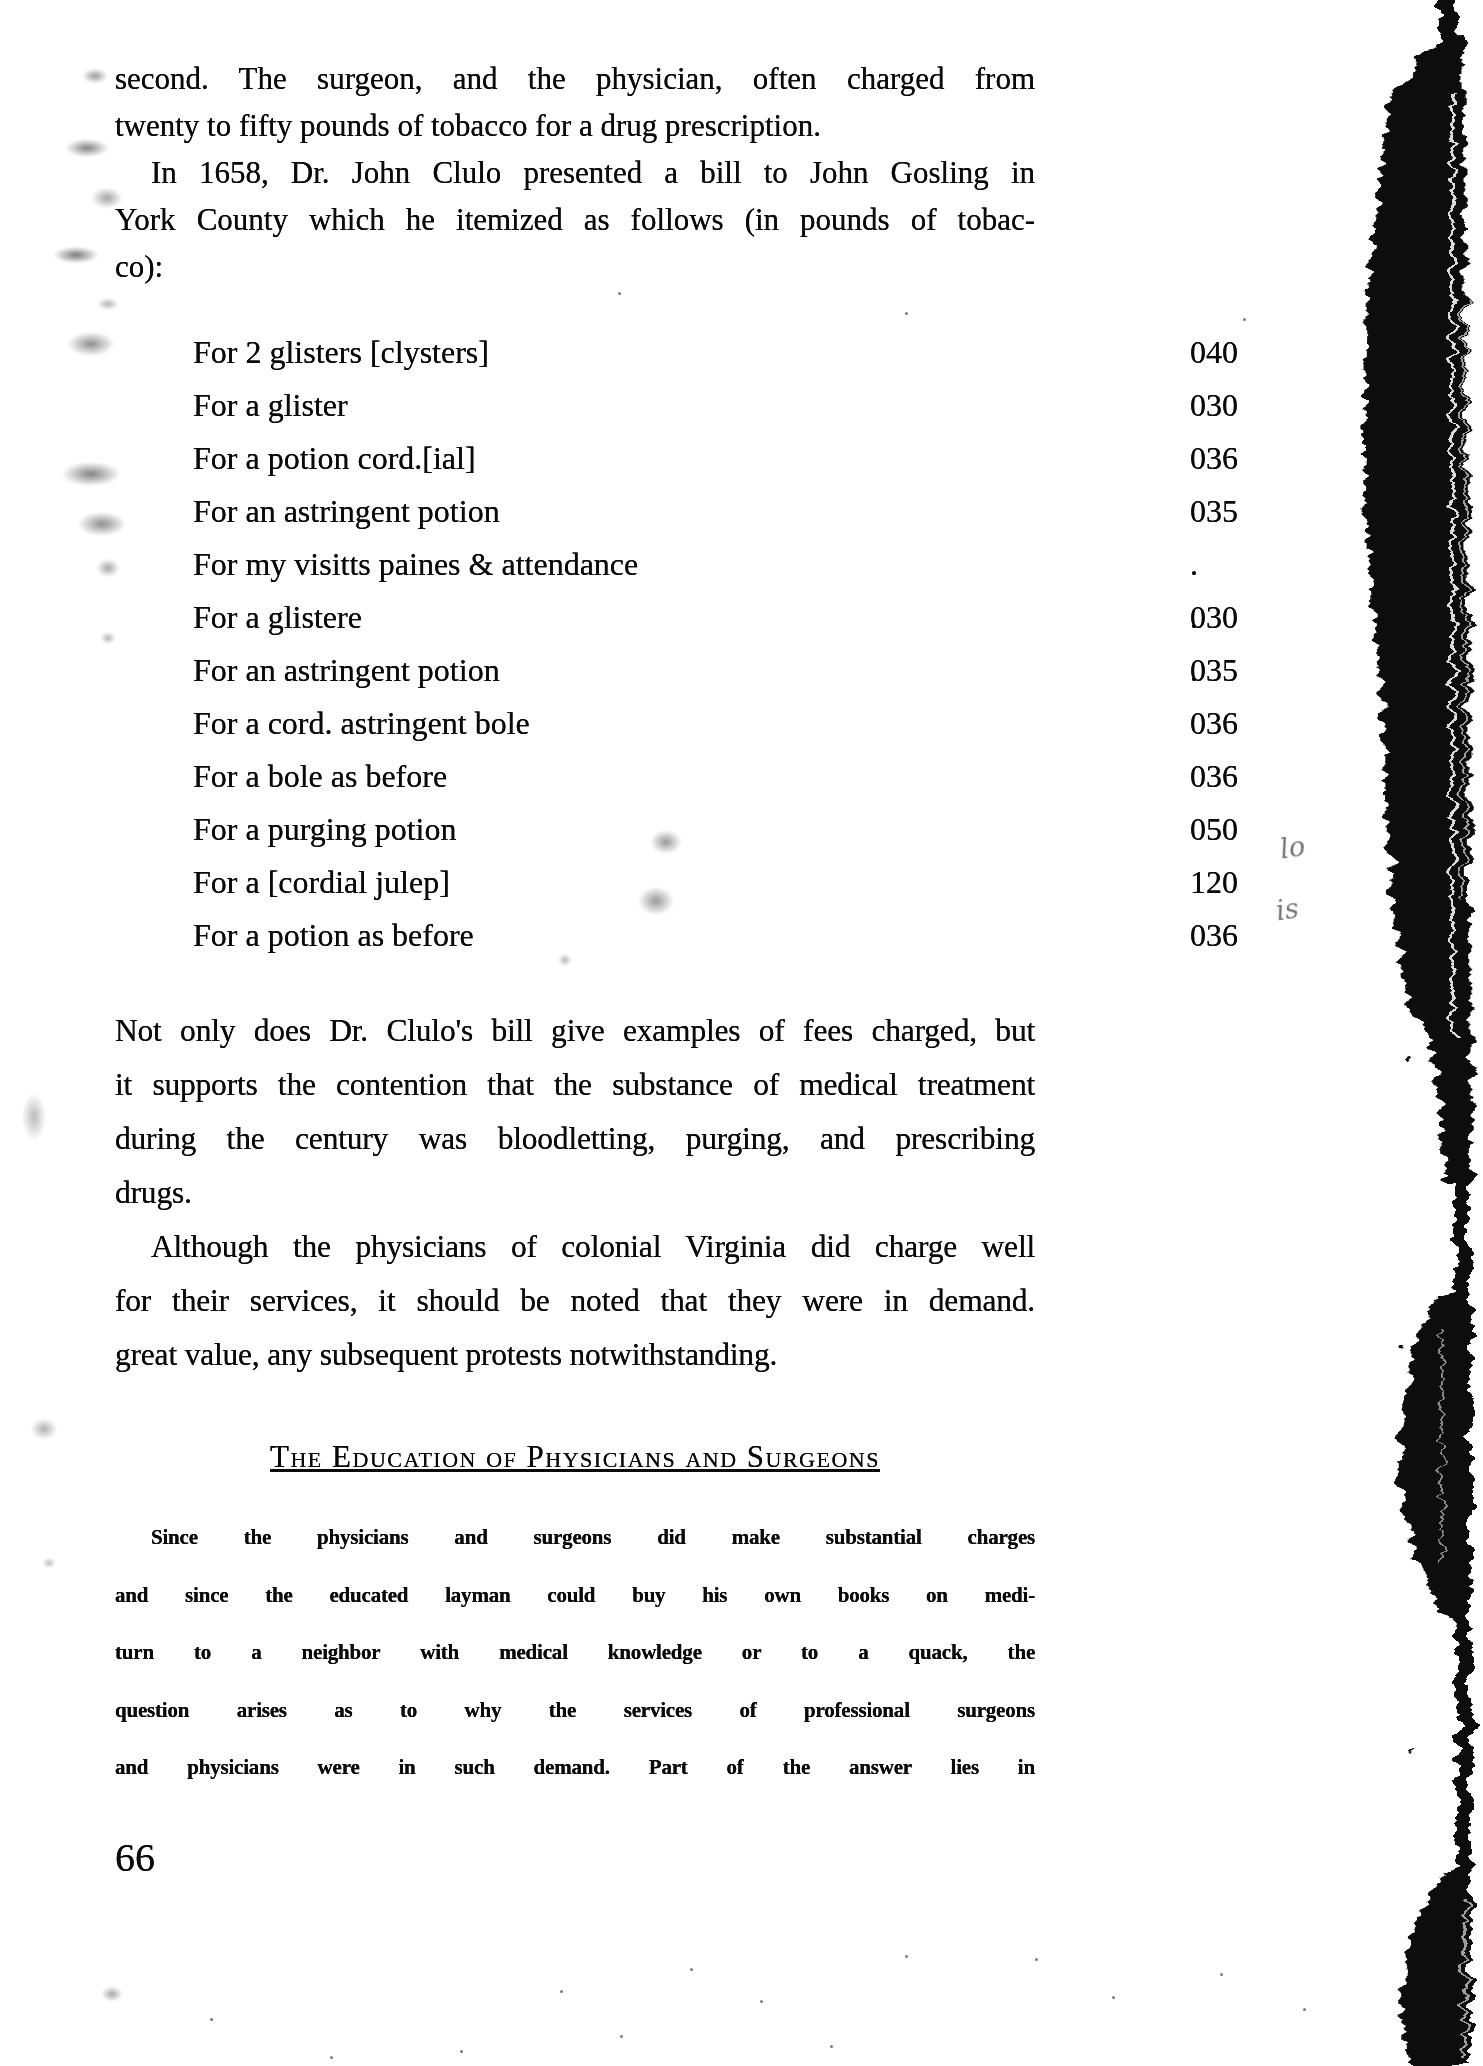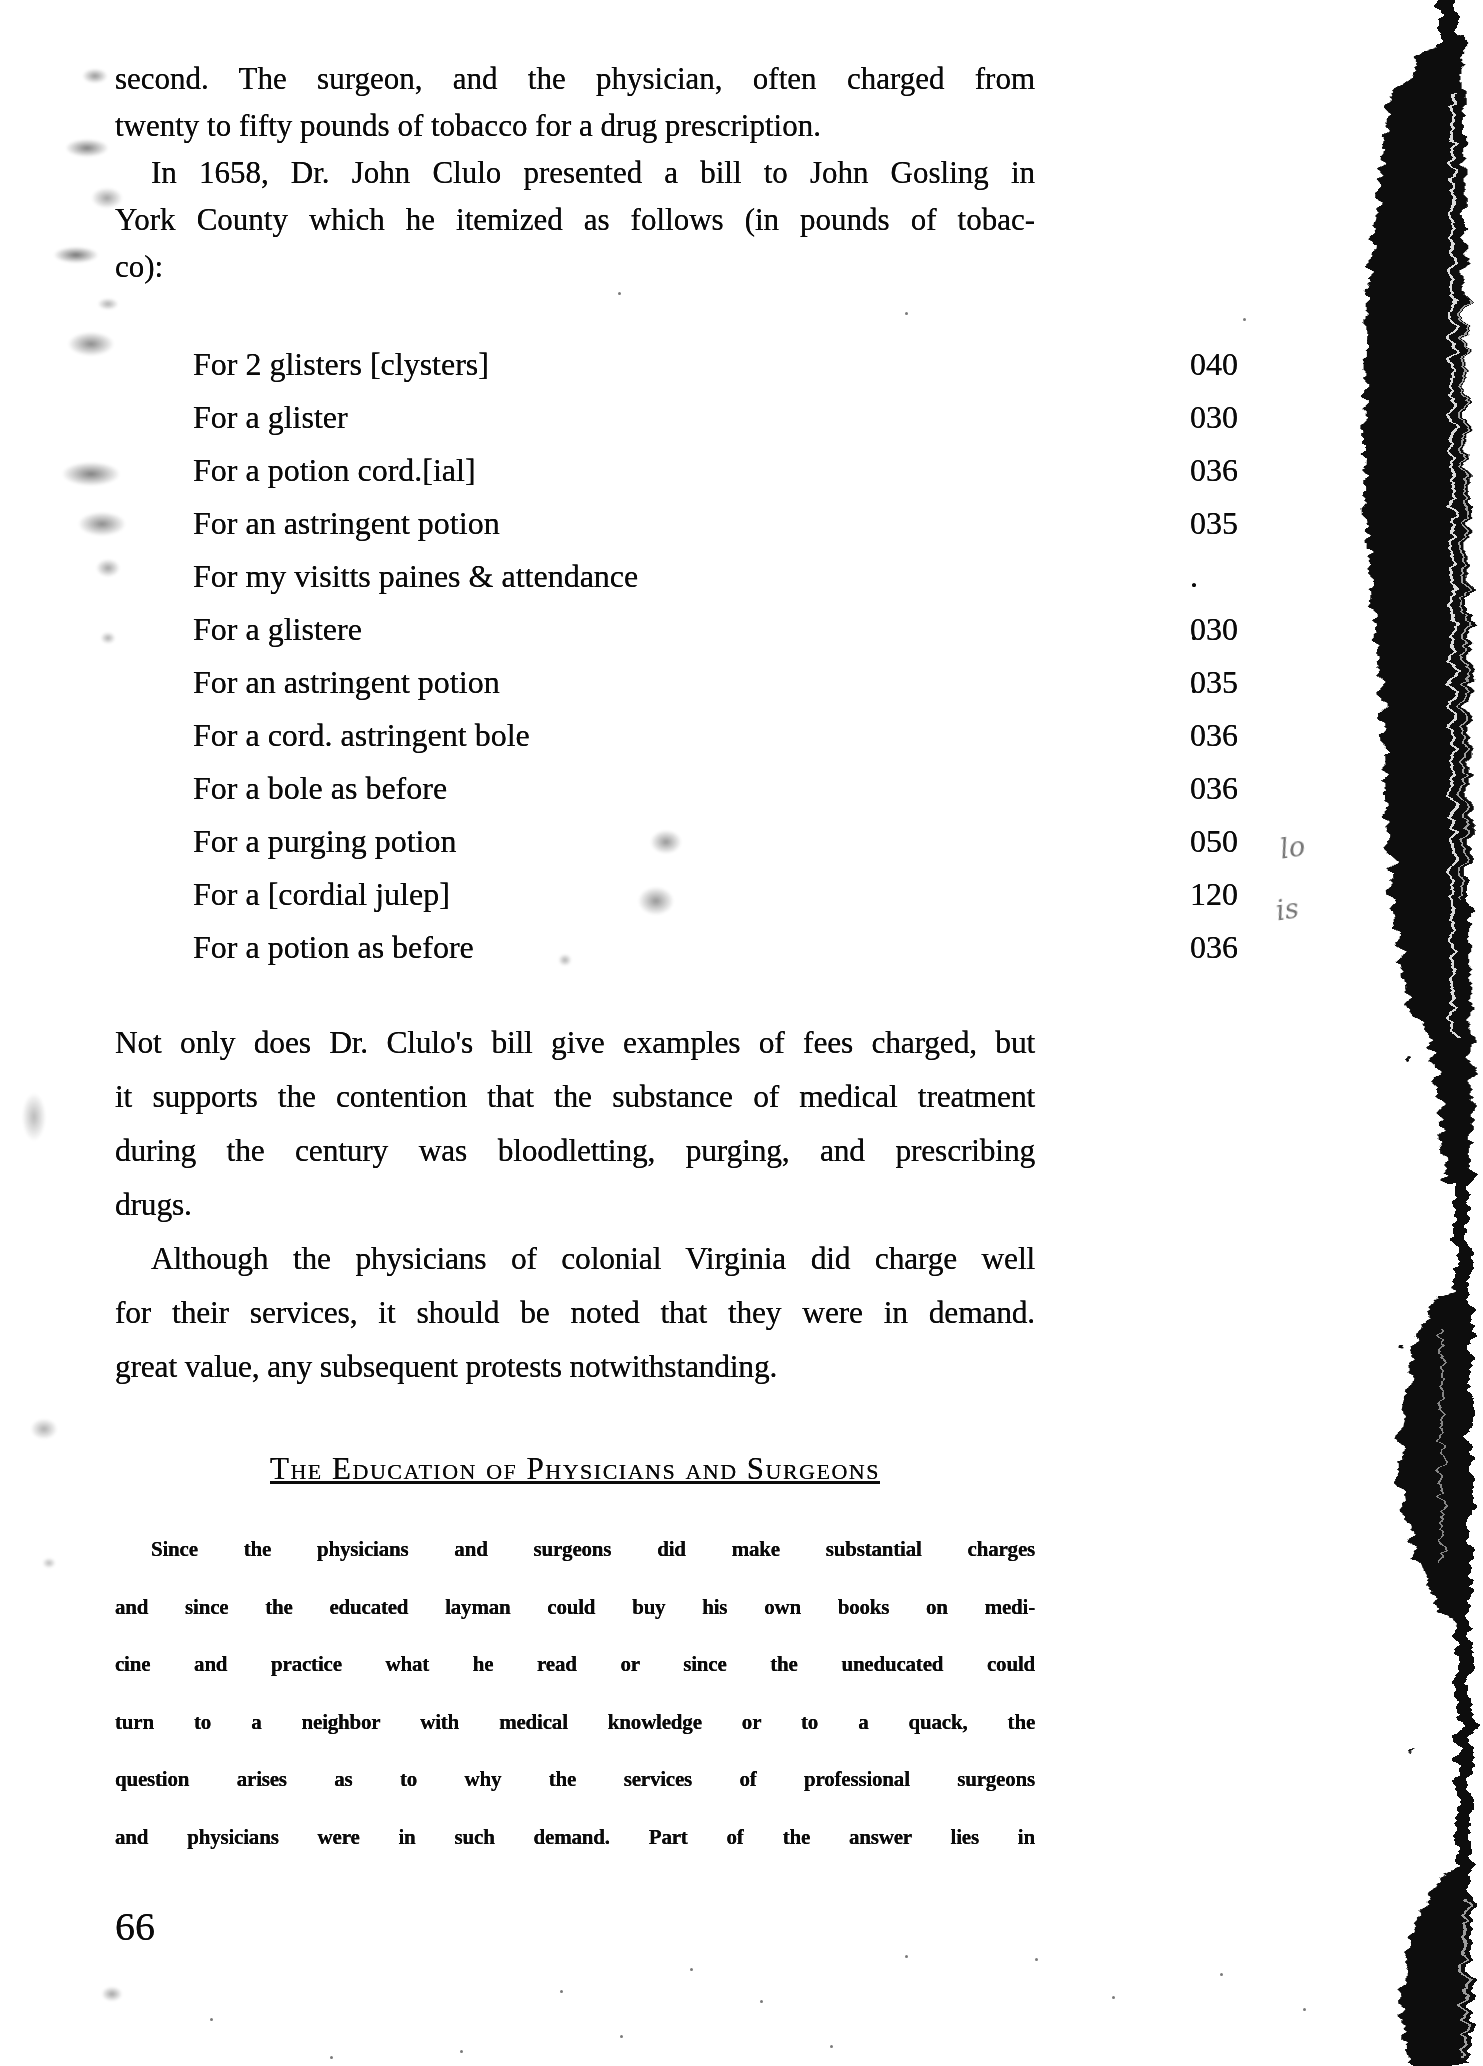--- a/index.html
+++ b/index.html
@@ -13,21 +13,21 @@
     color:#0a0a0a;
   }
   .textcol{
     position:absolute; left:115px; top:55px; width:920px;
     text-shadow:0 0 0.5px #000;
   }
   .ln{ text-align:justify; text-align-last:justify; }
   .ln.last{ text-align-last:left; }
   .ind{ text-indent:36px; }
   .sec1{ font-size:31px; line-height:47px; }
-  .bill{ margin-top:48px; font-size:32px; }
+  .bill{ margin-top:36px; font-size:32px; }
   .bill-row{ position:relative; height:53px; line-height:53px; padding-left:78px; }
   .bill-value{ position:absolute; left:1075px; top:0; }
   .sec2{ margin-top:42px; font-size:31.5px; line-height:54px; letter-spacing:-0.2px; }
   .heading{ margin-top:46px; font-size:31px; line-height:57px; text-align:center;
             font-variant:small-caps; letter-spacing:1.5px;text-decoration:underline; }
   .sec3{ margin-top:24px; font-size:21px; line-height:57.5px; letter-spacing:-0.2px;font-weight:bold; }
   .pagenum{ margin-top:36px; font-size:40px; line-height:50px; }
   .hand-note{
     position:absolute; color:#757575; font-size:27px; font-style:italic;
     font-family:"DejaVu Serif",serif; filter:blur(0.7px); transform:rotate(-8deg);
@@ -115,21 +115,20 @@
     <div class="ln ind">Although the physicians of colonial Virginia did charge well</div>
     <div class="ln">for their services, it should be noted that they were in demand.</div>
     <div class="ln last">great value, any subsequent protests notwithstanding.</div>
   </div>
 
   <div class="heading">The Education of Physicians and Surgeons</div>
 
   <div class="sec3">
     <div class="ln ind">Since the physicians and surgeons did make substantial charges</div>
     <div class="ln">and since the educated layman could buy his own books on medi-</div>
-    <div class="ln">cine and practice what he read or since the uneducated could</div>
     <div class="ln">turn to a neighbor with medical knowledge or to a quack, the</div>
     <div class="ln">question arises as to why the services of professional surgeons</div>
     <div class="ln">and physicians were in such demand. Part of the answer lies in</div>
   </div>
 
   <div class="pagenum">66</div>
 </div>
 
 <div class="hand-note" style="left:1280px; top:832px;">lo</div>
 <div class="hand-note" style="left:1276px; top:894px;">is</div>

